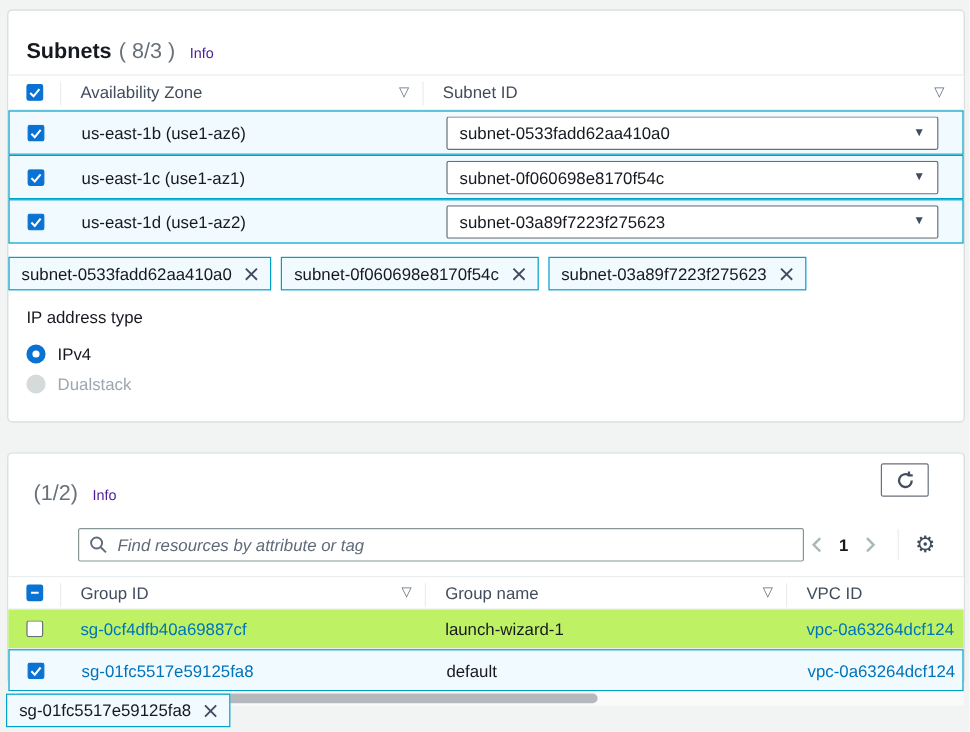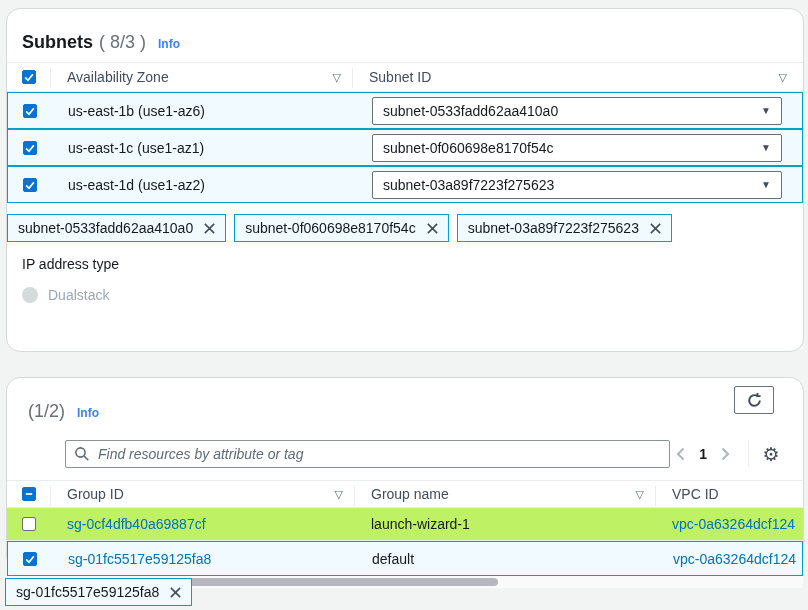--- a/index.html
+++ b/index.html
@@ -7,29 +7,29 @@
   body {
     position: relative;
     background: #f2f3f3;
     font-family: "Liberation Sans", "DejaVu Sans", sans-serif;
     font-size: 14px;
     color: #16191f;
     overflow: hidden;
   }
   .card {
     position: absolute; left: 6px; width: 798px;
-    background: #ffffff; border: 1px solid #d5dbdb; border-radius: 14px;
+    background: #ffffff; border: 1px solid #d5dbdb; border-radius: 4px;
   }
   #subnets-card { top: 8px; height: 344px; }
   #sg-card { top: 377px; height: 193px; }
 
   .panel-header { padding: 12px 16px 9px 15px; display: flex; align-items: baseline; }
   .panel-title { font-size: 18px; font-weight: 700; color: #16191f; }
   .panel-count { font-size: 18px; font-weight: 400; color: #687078; margin-left: 6px; }
-  .info-link { font-size: 12px; font-weight: 700; color: #3b82f6; margin-left: 12px; cursor: pointer; text-decoration: none; margin-top: 16px; }
+  .info-link { font-size: 12px; font-weight: 400; color: #4c1d95; margin-left: 12px; cursor: pointer; text-decoration: none; margin-top: 16px; }
 
   .thead {
     display: grid; height: 30px; align-items: center;
     border-top: 1px solid #eaeded; border-bottom: 1px solid #eaeded;
     font-weight: 400; color: #414d5c; background: #ffffff;
   }
   .subnets-grid { grid-template-columns: 44px 302px 1fr; }
   .sg-grid { grid-template-columns: 44px 304px 301px 1fr; }
   .hcell { position: relative; display: flex; align-items: center; height: 100%; padding: 0 12px 0 16px; }
   .hcell.cb-cell { padding-left: 15px; }
@@ -209,20 +209,24 @@
         <svg width="13" height="13" viewBox="0 0 14 14">
             <path d="M2 2 L12 12 M12 2 L2 12" stroke="#414d5c" stroke-width="1.7" fill="none"></path>
           </svg>
       </span>
     </div>
   </div>
 
   <div class="ip-type">
     <div class="ip-label">IP address type</div>
     <div class="radio-row">
+      <span class="radio sel"></span>
+      <span class="rlabel">IPv4</span>
+    </div>
+    <div class="radio-row">
       <span class="radio dis"></span>
       <span class="rlabel dis">Dualstack</span>
     </div>
   </div>
 </section>
 
 <section class="card" id="sg-card">
   <div class="panel-header">
     <span class="panel-count">(1/2)</span>
     <a class="info-link">Info</a>

